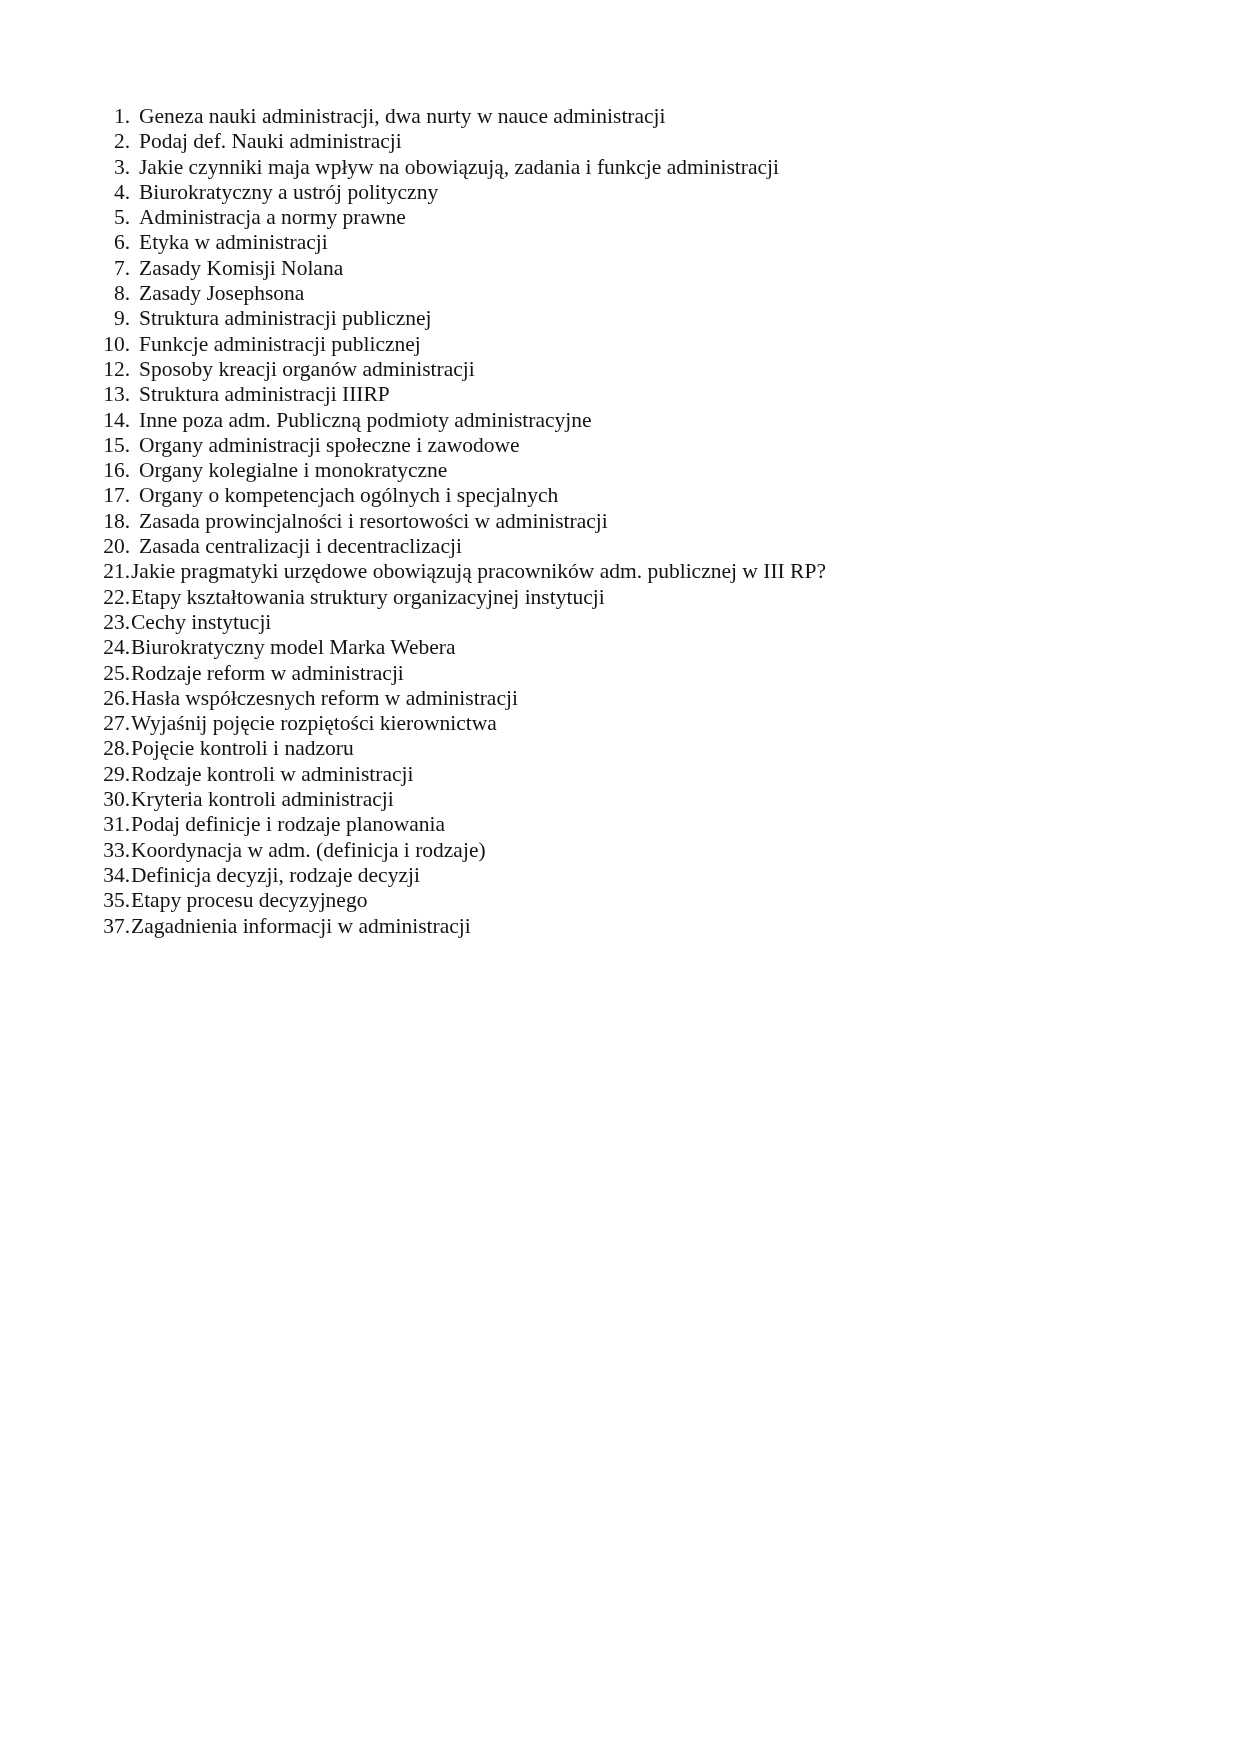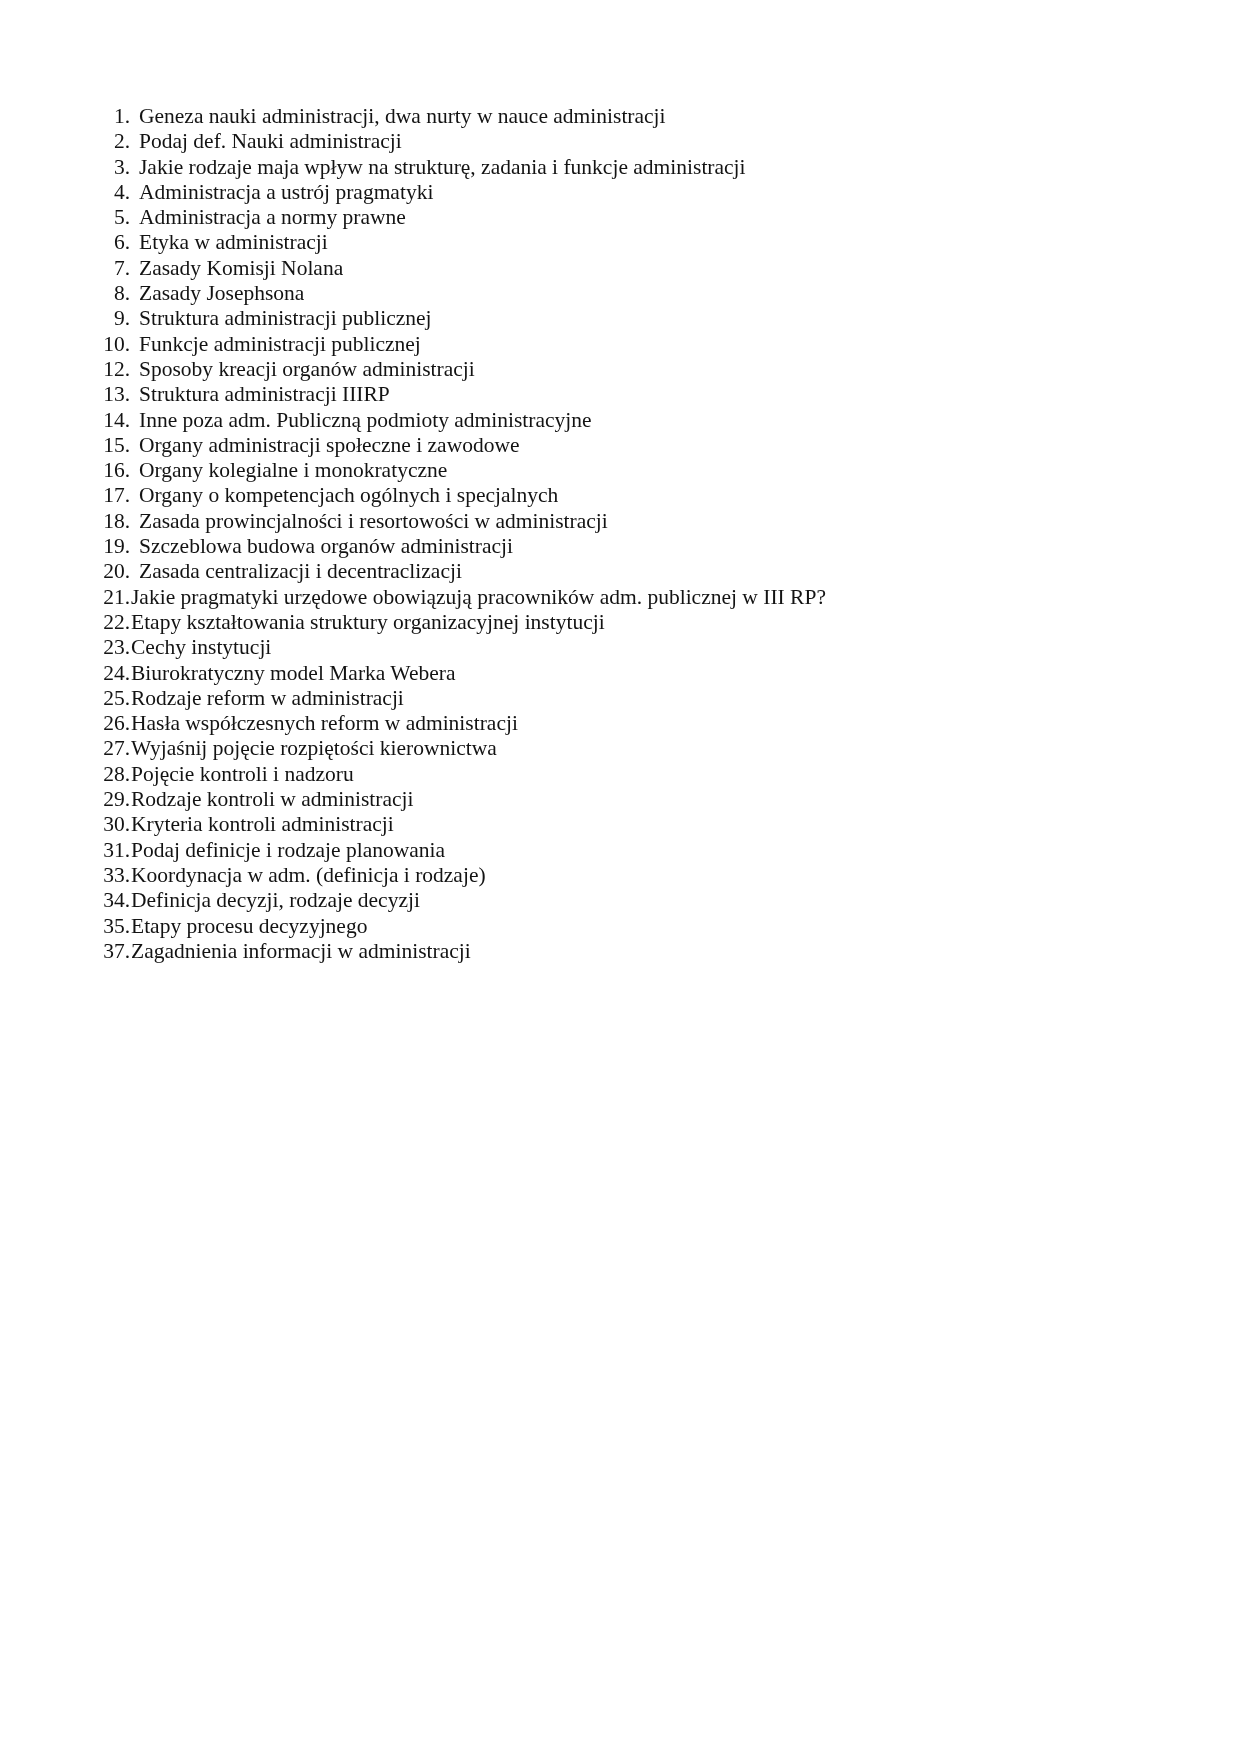--- a/index.html
+++ b/index.html
@@ -71,36 +71,35 @@
   }
 </style>
 </head>
 <body>
 
 <div class="page">
   <div class="content">
     <ol class="qlist" id="question-list">
         <li class="qitem"><span class="num">1.</span><span class="sep"></span><span class="txt">Geneza nauki administracji, dwa nurty w nauce administracji</span></li>
         <li class="qitem"><span class="num">2.</span><span class="sep"></span><span class="txt">Podaj def. Nauki administracji</span></li>
-        <li class="qitem"><span class="num">3.</span><span class="sep"></span><span class="txt">Jakie rodzaje maja wpływ na strukturę, zadania i funkcje administracji</span></li>
-        <li class="qitem"><span class="num">4.</span><span class="sep"></span><span class="txt">Administracja a ustrój pragmatyki</span></li>
+        <li class="qitem"><span class="num">3.</span><span class="sep"></span><span class="txt">Jakie czynniki maja wpływ na obowiązują, zadania i funkcje administracji</span></li>
+        <li class="qitem"><span class="num">4.</span><span class="sep"></span><span class="txt">Biurokratyczny a ustrój polityczny</span></li>
         <li class="qitem"><span class="num">5.</span><span class="sep"></span><span class="txt">Administracja a normy prawne</span></li>
         <li class="qitem"><span class="num">6.</span><span class="sep"></span><span class="txt">Etyka w administracji</span></li>
         <li class="qitem"><span class="num">7.</span><span class="sep"></span><span class="txt">Zasady Komisji Nolana</span></li>
         <li class="qitem"><span class="num">8.</span><span class="sep"></span><span class="txt">Zasady Josephsona</span></li>
         <li class="qitem"><span class="num">9.</span><span class="sep"></span><span class="txt">Struktura administracji publicznej</span></li>
         <li class="qitem"><span class="num">10.</span><span class="sep"></span><span class="txt">Funkcje administracji publicznej</span></li>
         <li class="qitem"><span class="num">12.</span><span class="sep"></span><span class="txt">Sposoby kreacji organów administracji</span></li>
         <li class="qitem"><span class="num">13.</span><span class="sep"></span><span class="txt">Struktura administracji IIIRP</span></li>
         <li class="qitem"><span class="num">14.</span><span class="sep"></span><span class="txt">Inne poza adm. Publiczną podmioty administracyjne</span></li>
         <li class="qitem"><span class="num">15.</span><span class="sep"></span><span class="txt">Organy administracji społeczne i zawodowe</span></li>
         <li class="qitem"><span class="num">16.</span><span class="sep"></span><span class="txt">Organy kolegialne i monokratyczne</span></li>
         <li class="qitem"><span class="num">17.</span><span class="sep"></span><span class="txt">Organy o kompetencjach ogólnych i specjalnych</span></li>
         <li class="qitem"><span class="num">18.</span><span class="sep"></span><span class="txt">Zasada prowincjalności i resortowości w administracji</span></li>
-        <li class="qitem"><span class="num">19.</span><span class="sep"></span><span class="txt">Szczeblowa budowa organów administracji</span></li>
         <li class="qitem"><span class="num">20.</span><span class="sep"></span><span class="txt">Zasada centralizacji i decentraclizacji</span></li>
         <li class="qitem tight"><span class="num">21.</span><span class="sep"></span><span class="txt">Jakie pragmatyki urzędowe obowiązują pracowników adm. publicznej w III RP?</span></li>
         <li class="qitem tight"><span class="num">22.</span><span class="sep"></span><span class="txt">Etapy kształtowania struktury organizacyjnej instytucji</span></li>
         <li class="qitem tight"><span class="num">23.</span><span class="sep"></span><span class="txt">Cechy instytucji</span></li>
         <li class="qitem tight"><span class="num">24.</span><span class="sep"></span><span class="txt">Biurokratyczny model Marka Webera</span></li>
         <li class="qitem tight"><span class="num">25.</span><span class="sep"></span><span class="txt">Rodzaje reform w administracji</span></li>
         <li class="qitem tight"><span class="num">26.</span><span class="sep"></span><span class="txt">Hasła współczesnych reform w administracji</span></li>
         <li class="qitem tight"><span class="num">27.</span><span class="sep"></span><span class="txt">Wyjaśnij pojęcie rozpiętości kierownictwa</span></li>
         <li class="qitem tight"><span class="num">28.</span><span class="sep"></span><span class="txt">Pojęcie kontroli i nadzoru</span></li>
         <li class="qitem tight"><span class="num">29.</span><span class="sep"></span><span class="txt">Rodzaje kontroli w administracji</span></li>

